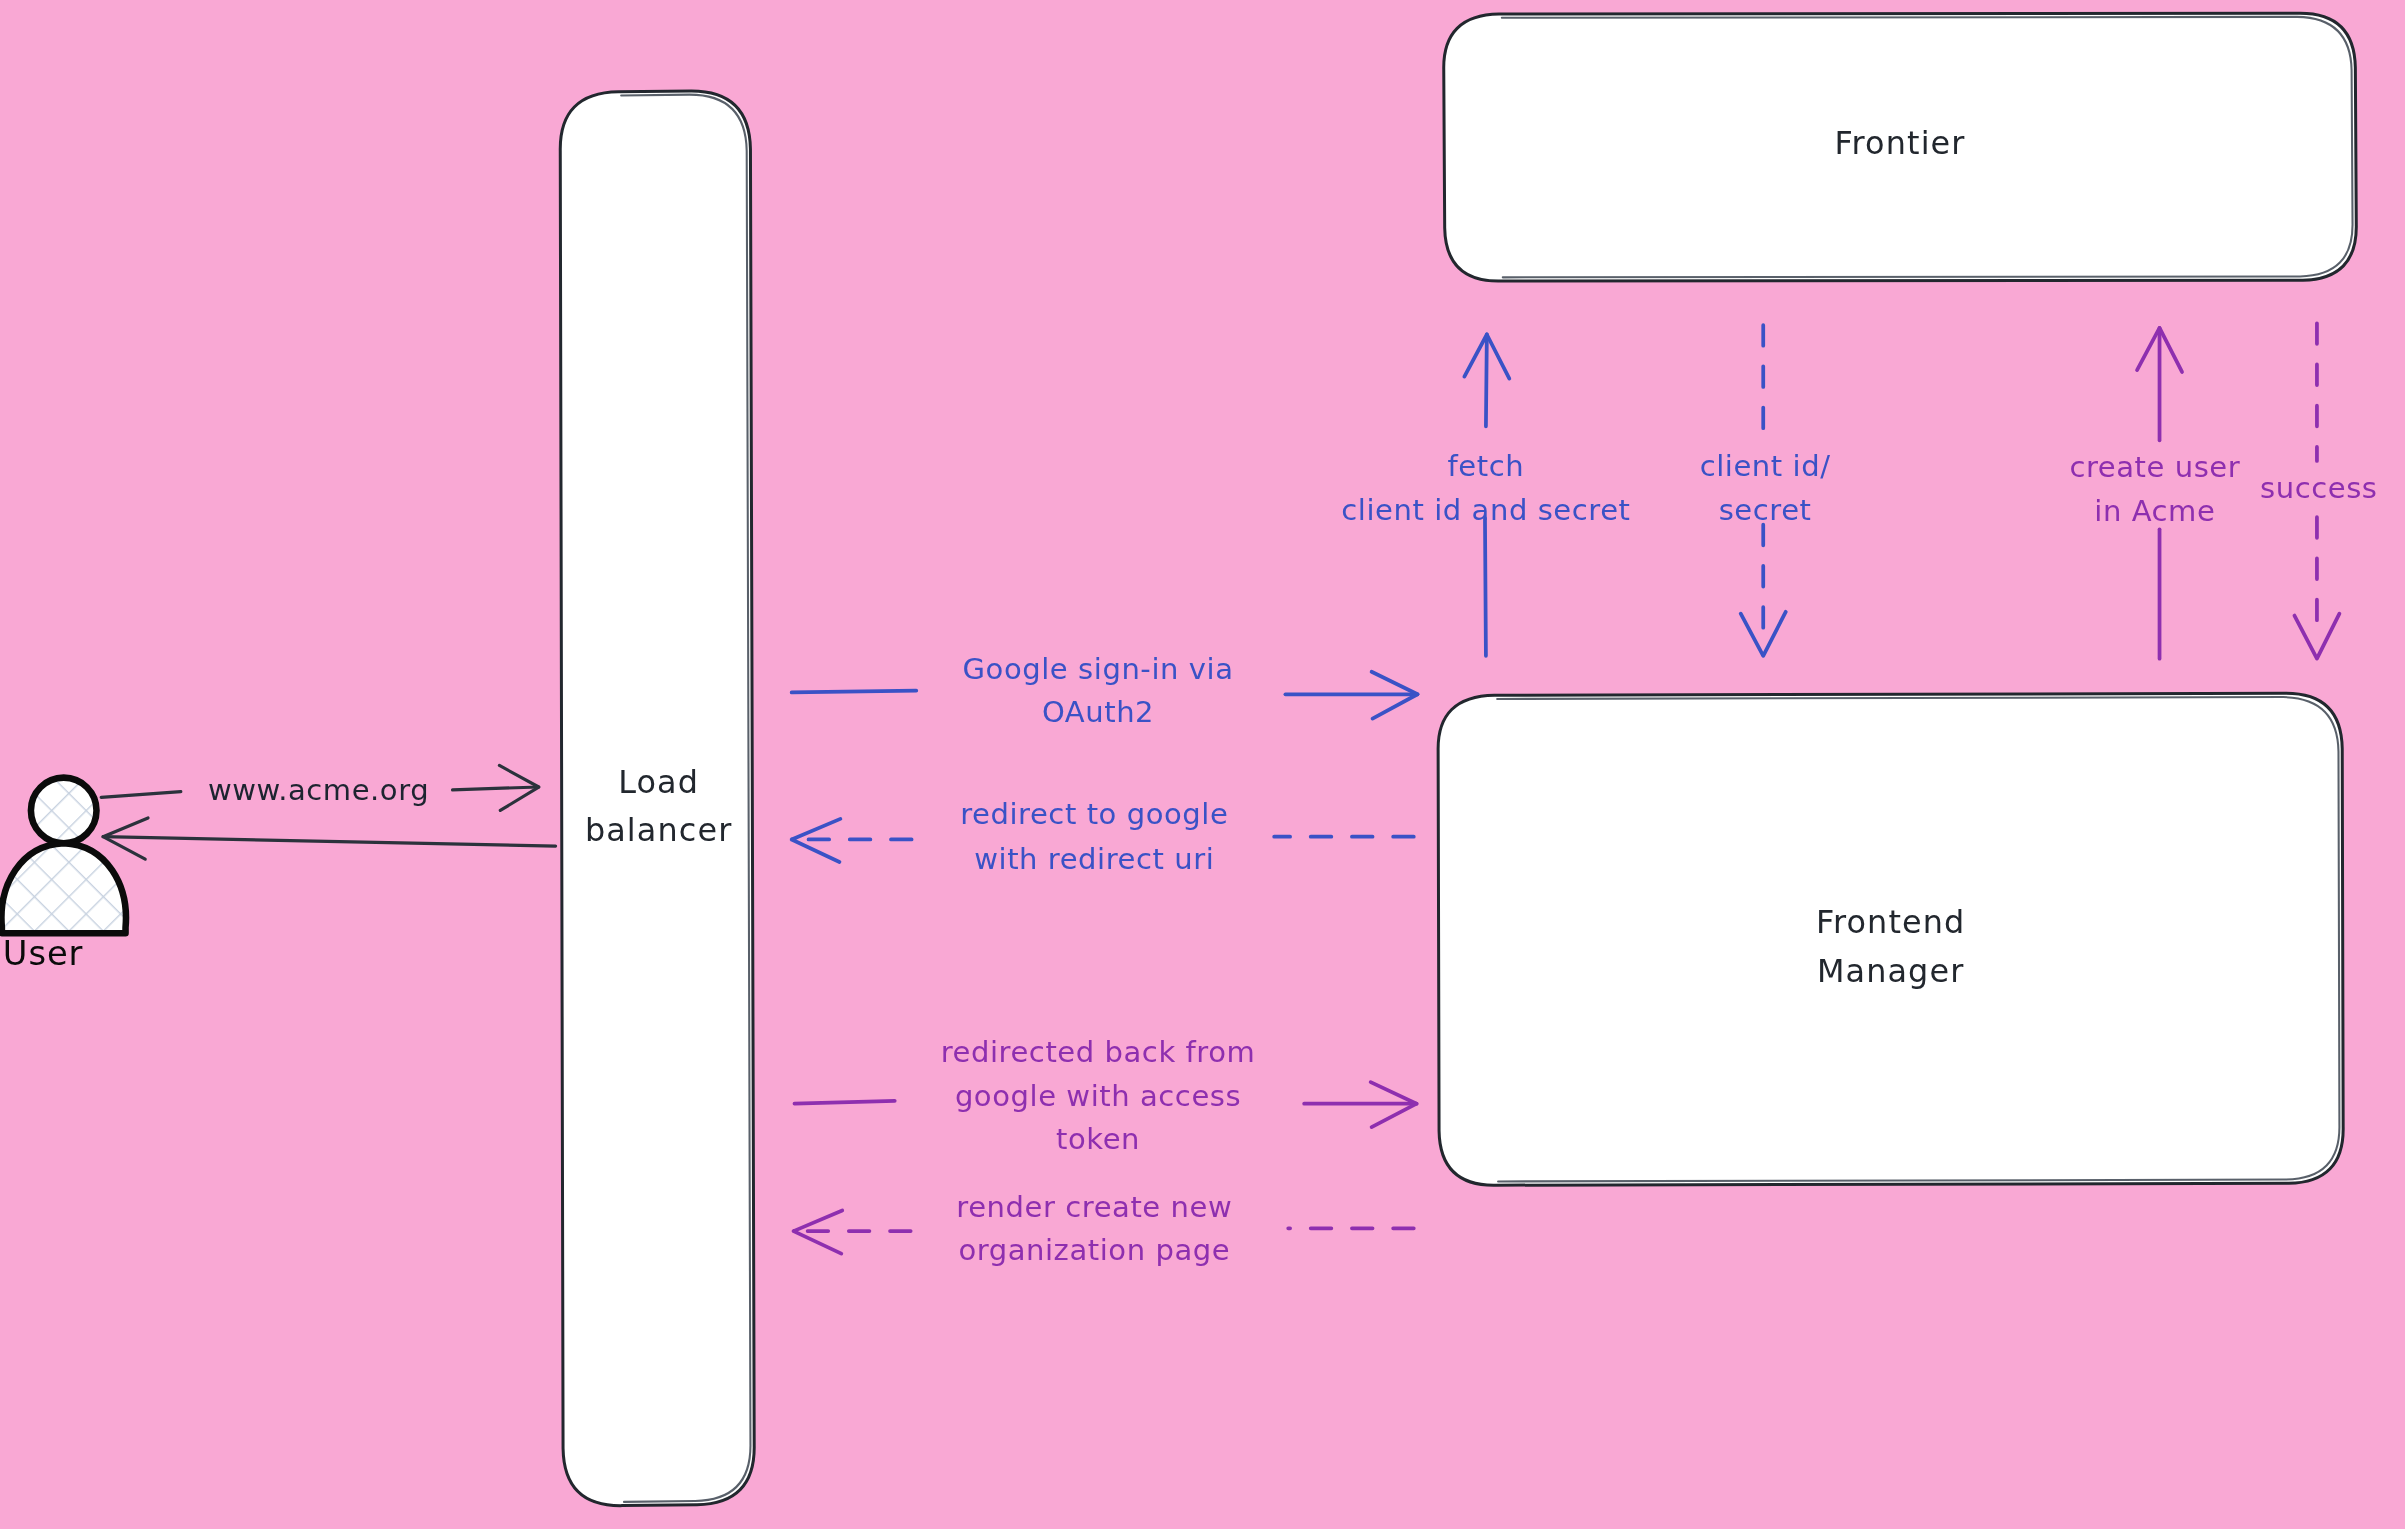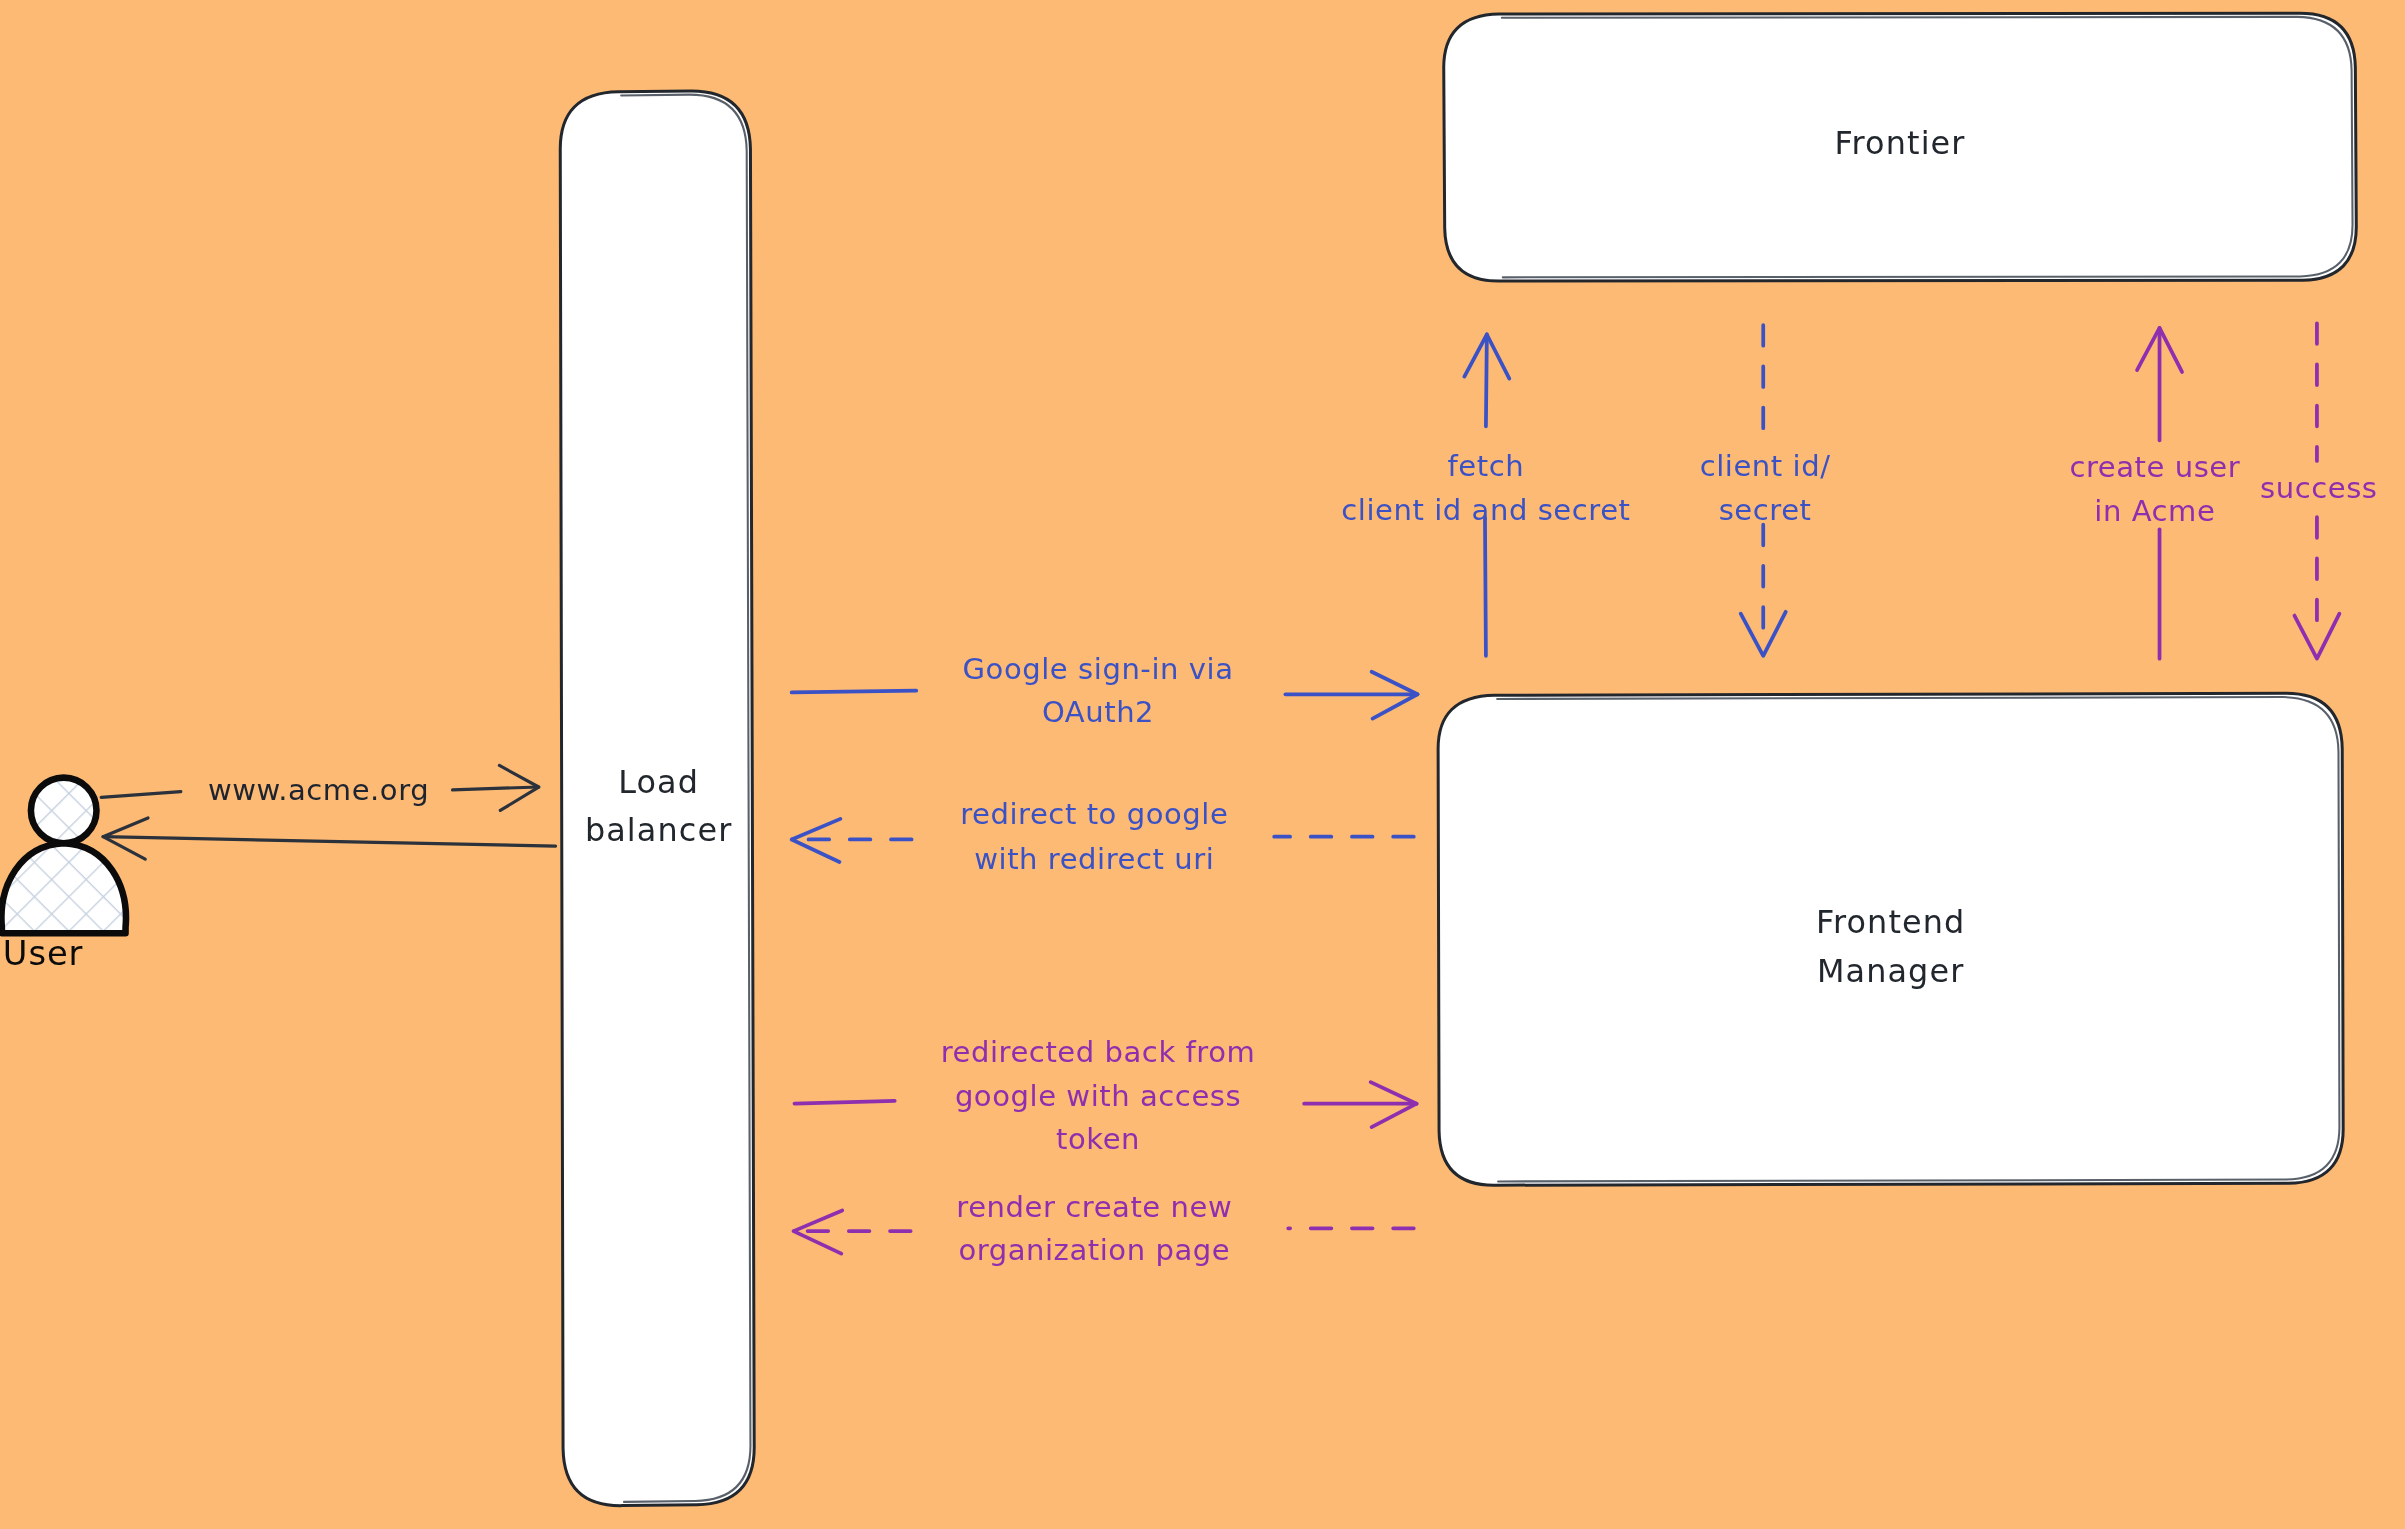--- a/index.html
+++ b/index.html
@@ -7,21 +7,21 @@
     padding: 0;
     background: #ffffff;
   }
   body {
     font-family: "DejaVu Sans", sans-serif;
   }
   #canvas {
     position: relative;
     width: 2405px;
     height: 1530px;
-    background: #fdba74;
+    background: #f9a8d4;
     overflow: hidden;
   }
   #diagram-svg {
     position: absolute;
     left: 0;
     top: 0;
     width: 2405px;
     height: 1530px;
   }
   .node-label {

